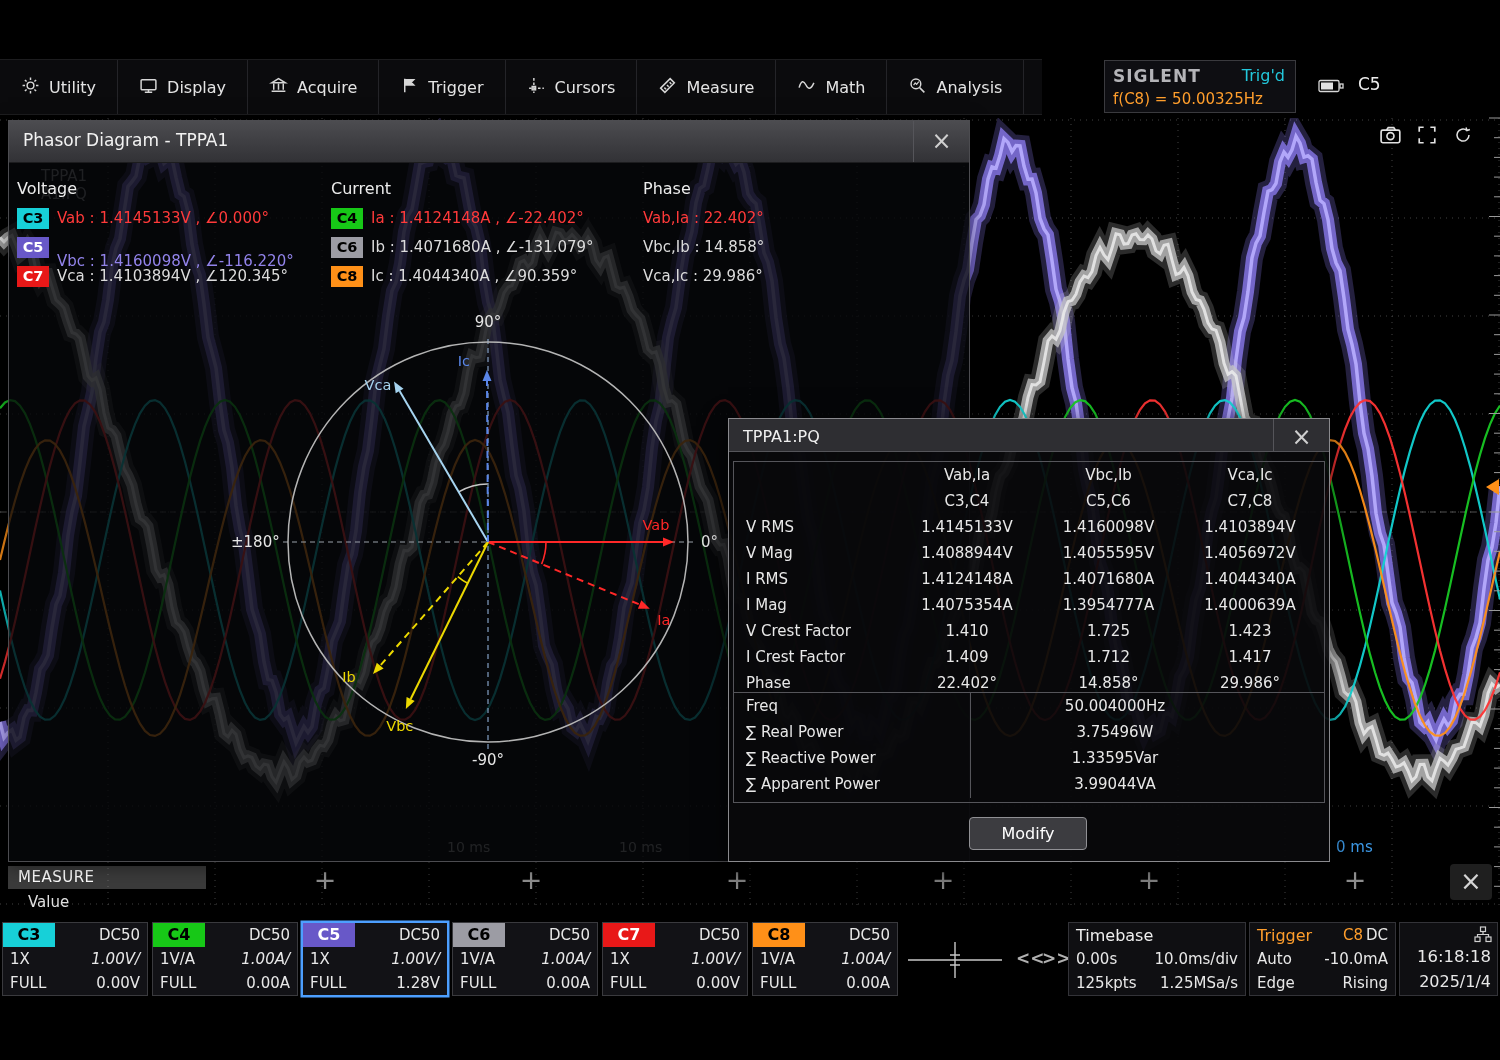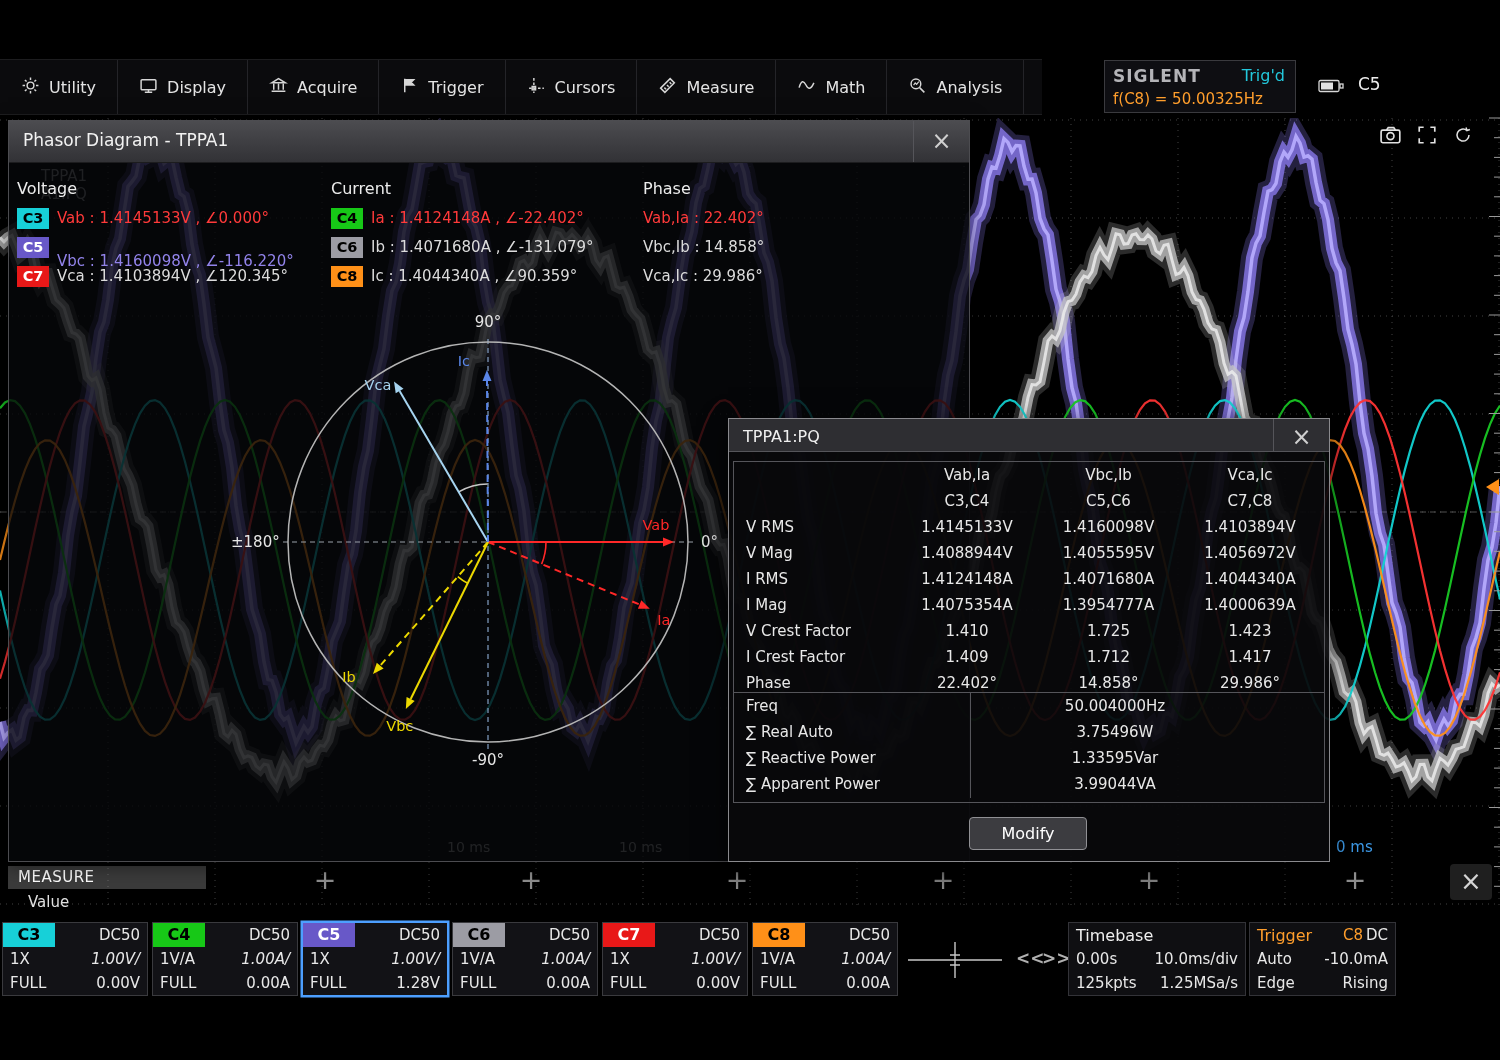--- a/index.html
+++ b/index.html
@@ -417,21 +417,21 @@
         <div class="val">22.402°</div>
         <div class="val">14.858°</div>
         <div class="val">29.986°</div>
       </div>
       <div id="pq-summary">
         <div class="sum-row">
             <div class="lab">Freq</div>
             <div class="val">50.004000Hz</div>
           </div>
         <div class="sum-row">
-            <div class="lab">∑ Real Auto</div>
+            <div class="lab">∑ Real Power</div>
             <div class="val">3.75496W</div>
           </div>
         <div class="sum-row">
             <div class="lab">∑ Reactive Power</div>
             <div class="val">1.33595Var</div>
           </div>
         <div class="sum-row">
             <div class="lab">∑ Apparent Power</div>
             <div class="val">3.99044VA</div>
           </div>
@@ -507,15 +507,25 @@
       <span class="ib-r3">1.25MSa/s</span>
     </div>
     <div class="info-box" id="trigger-box">
       <span class="ib-title orange">Trigger</span>
       <span class="ib-r1"><i class="orange" style="font-style:normal">C8</i><i style="font-style:normal;margin-left:3px">DC</i></span>
       <span class="ib-l2">Auto</span>
       <span class="ib-r2">-10.0mA</span>
       <span class="ib-l3">Edge</span>
       <span class="ib-r3">Rising</span>
     </div>
+    <div class="info-box" id="clock-box">
+      <span id="lan-icon"><svg viewBox="0 0 18 17">
+            <rect x="6.5" y="1" width="5" height="4.5"></rect>
+            <rect x="1" y="11" width="5" height="4.5"></rect>
+            <rect x="12" y="11" width="5" height="4.5"></rect>
+            <path d="M9 5.5v3M3.5 11V8.5h11V11"></path>
+          </svg></span>
+      <span id="clock-time">16:18:18</span>
+      <span id="clock-date">2025/1/4</span>
+    </div>
   </div>
 
 </div>
 
 </body></html>

